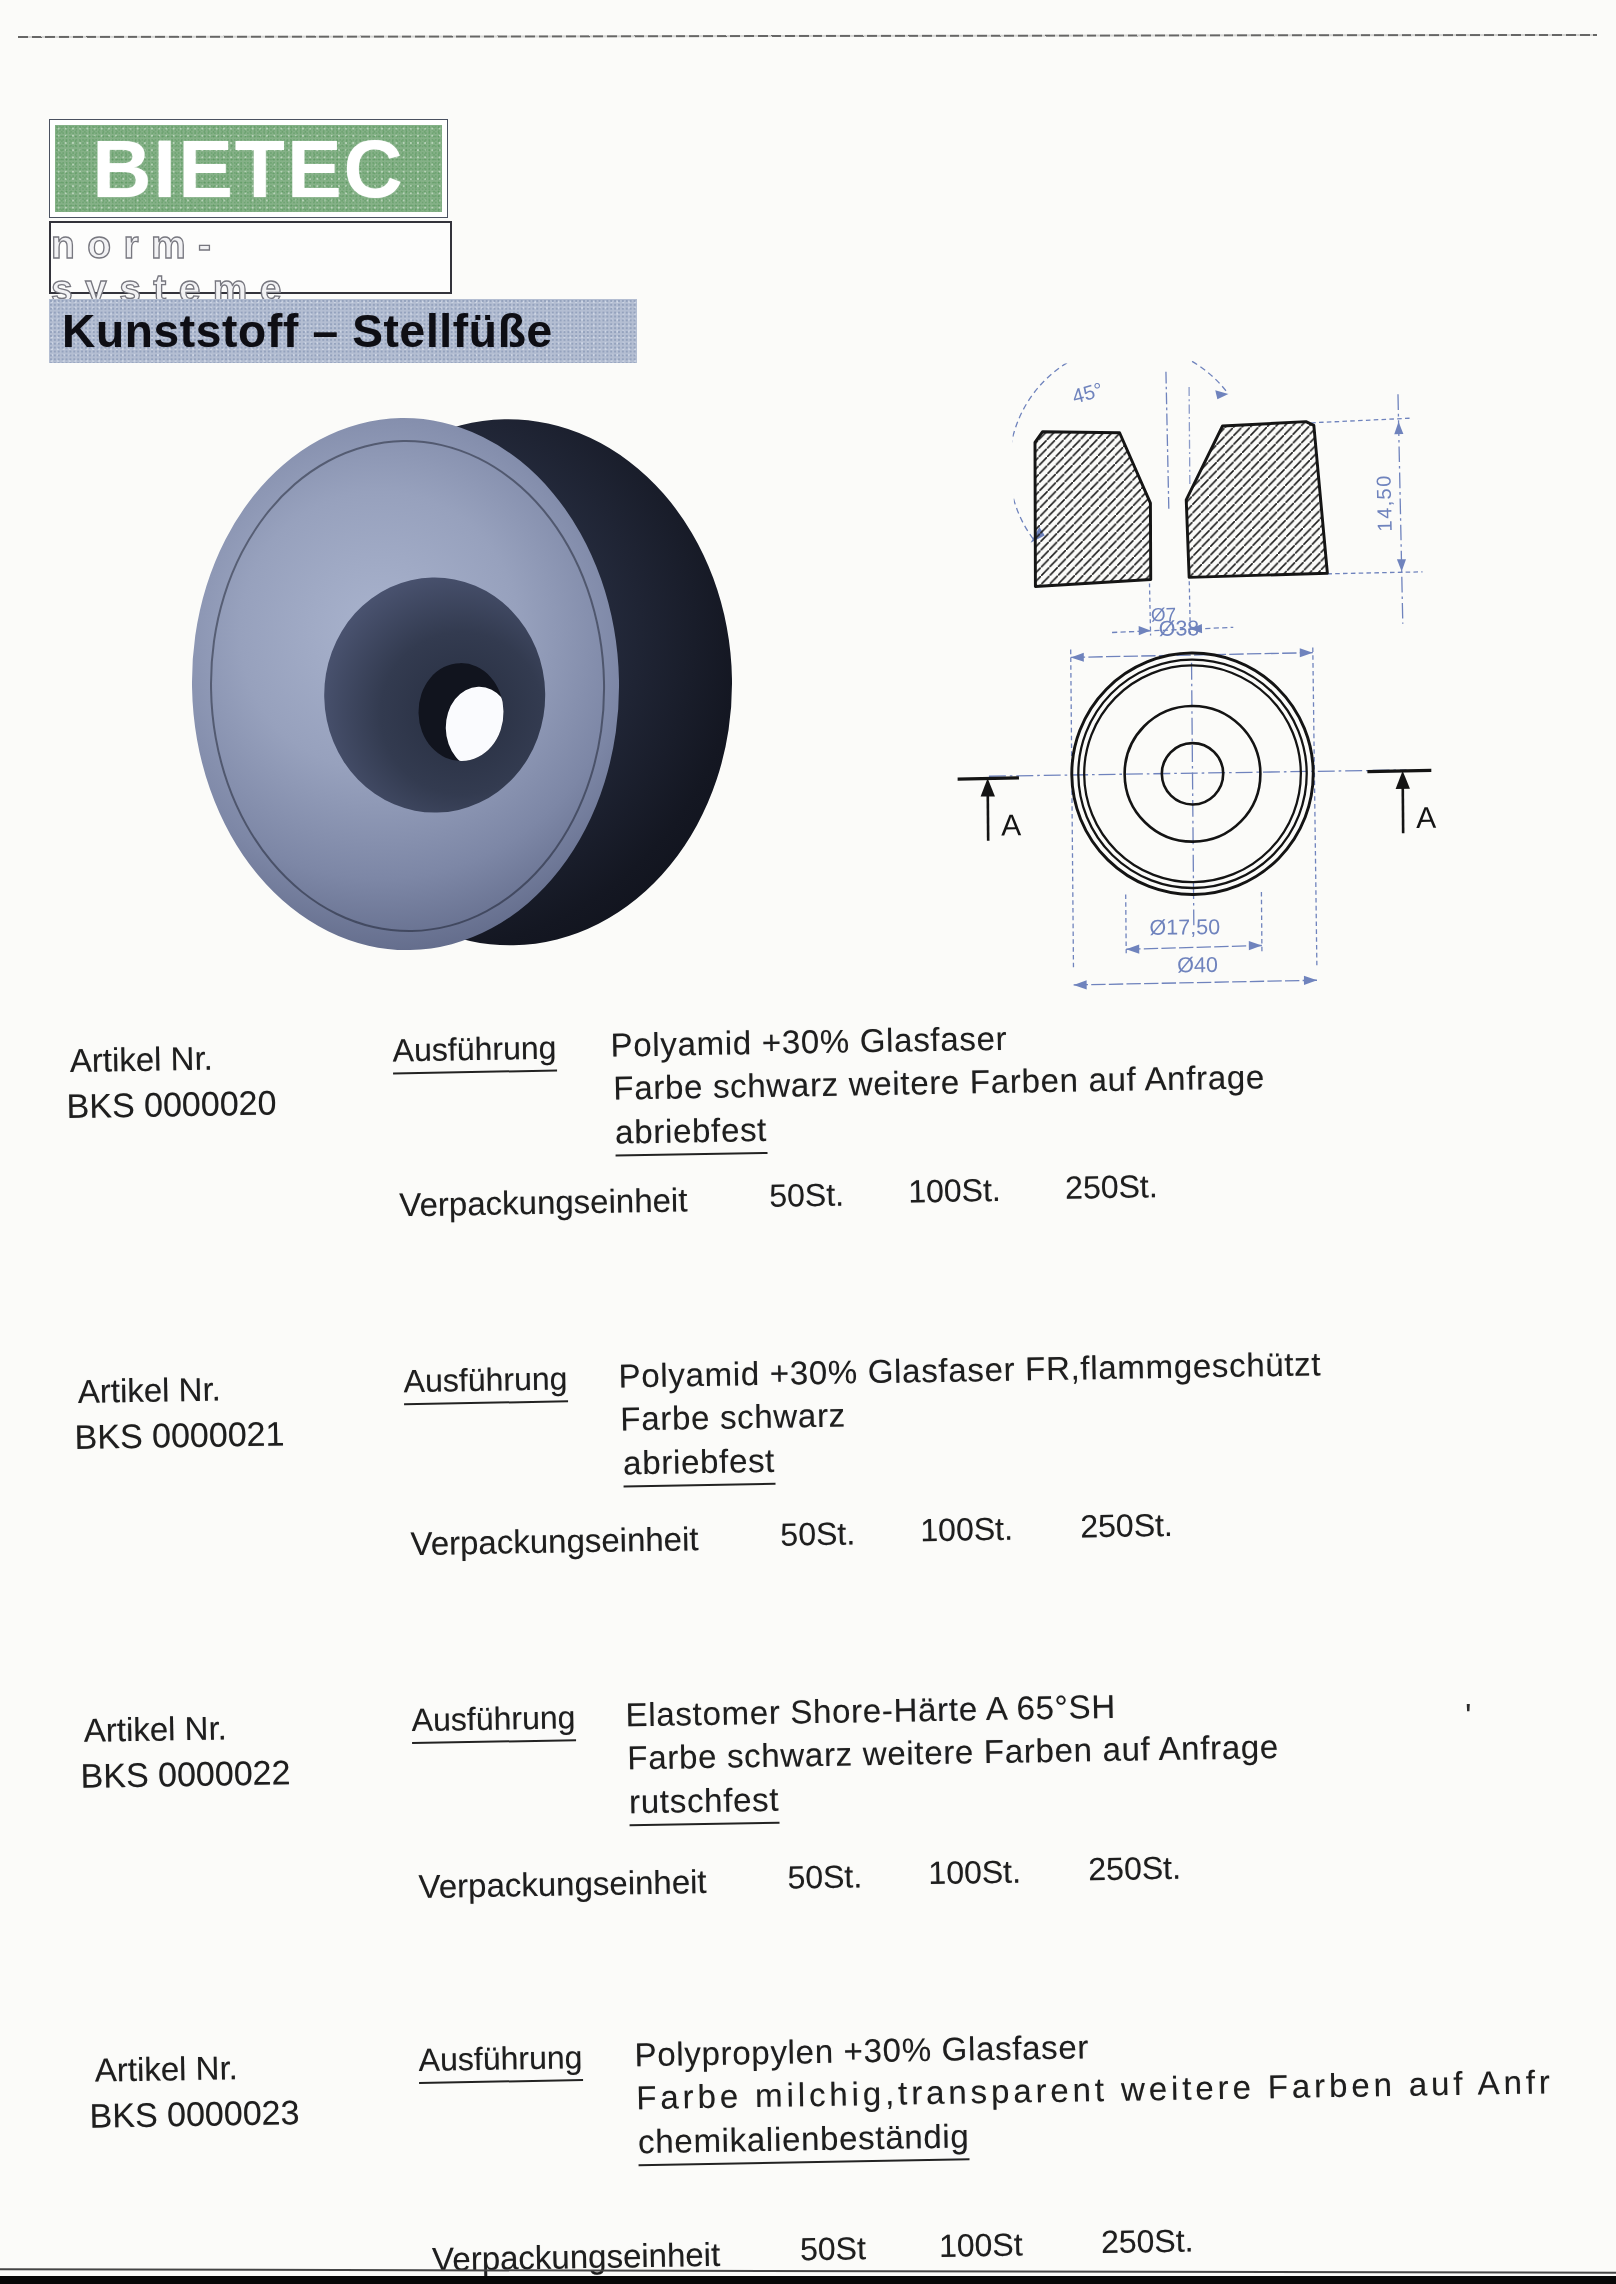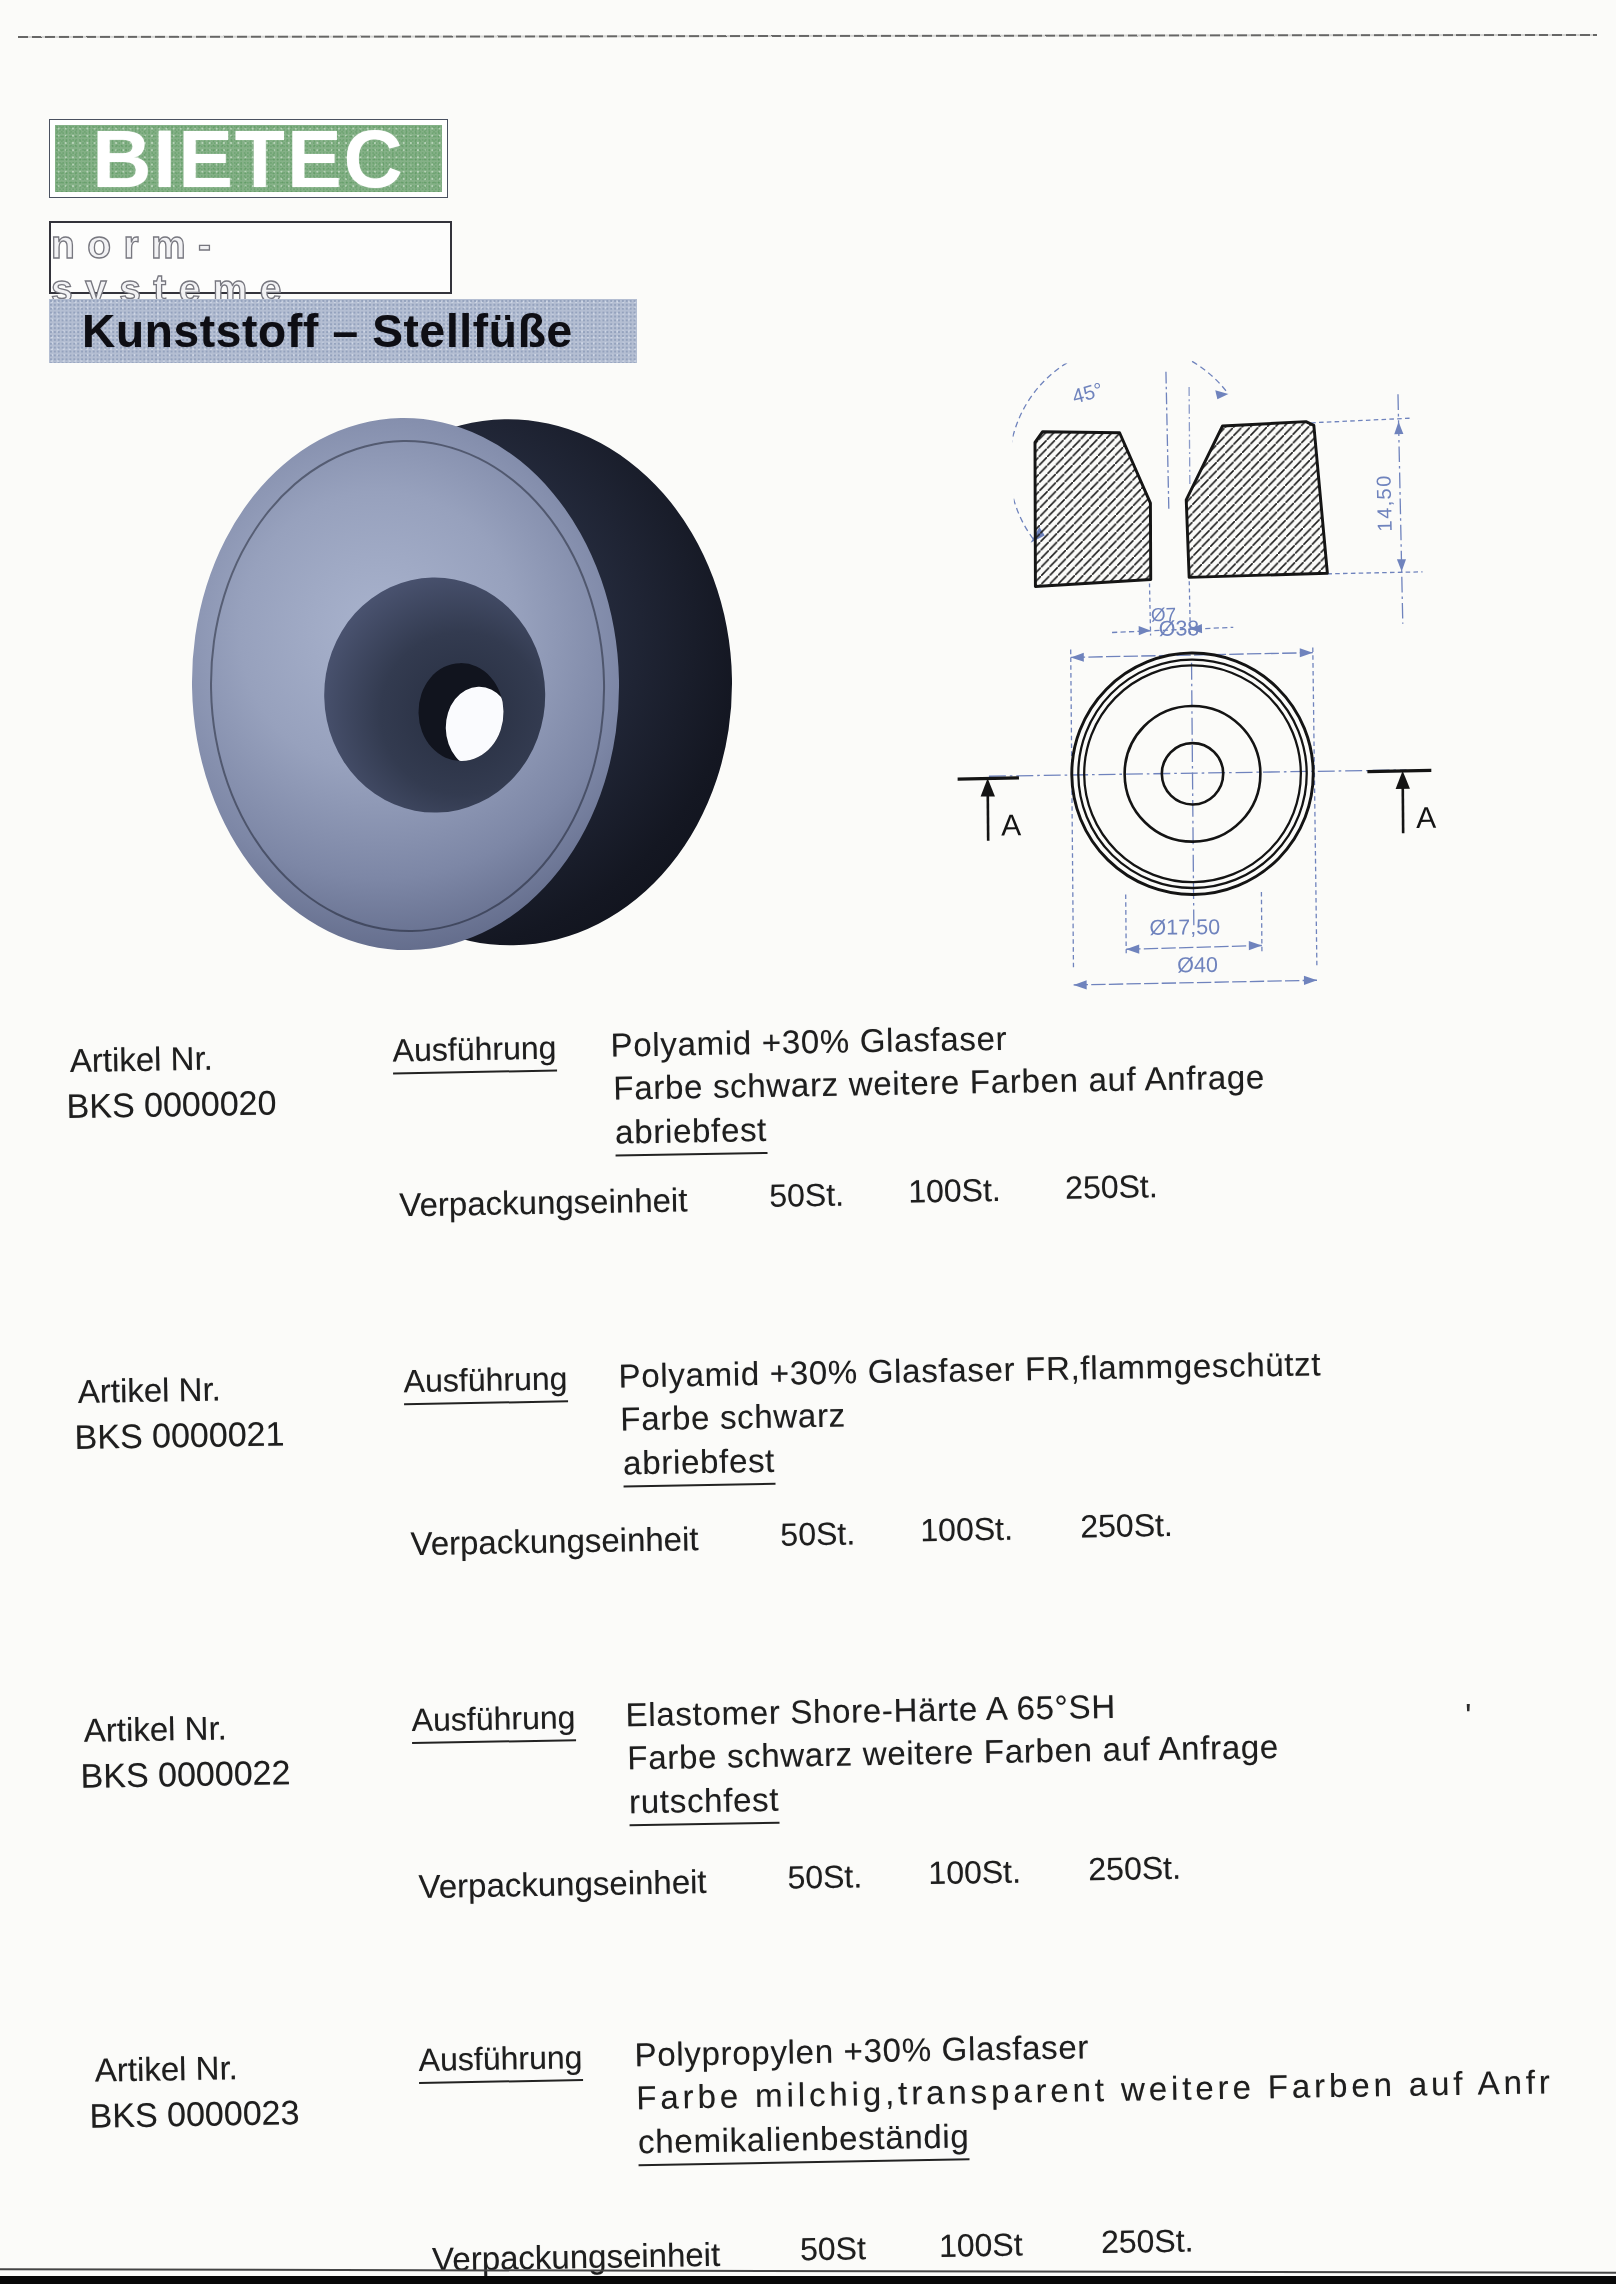--- a/index.html
+++ b/index.html
@@ -7,37 +7,37 @@
     position:relative; width:1617px; height:2284px; overflow:hidden;
     background:#fbfbf9; font-family:"Liberation Sans", sans-serif; color:#1e1e1e;
   }
   .abs{position:absolute;}
   .soft{text-shadow:0 0 0.7px rgba(25,25,25,.4);}
   
   #top-rule{left:18px; top:35px; width:1579px; height:2px;
     background:repeating-linear-gradient(90deg,#4c4c4c 0 9.8px, rgba(76,76,76,.25) 9.8px 13.7px);
     transform:rotate(-.08deg); opacity:.85;}
   
-  #logo-box{left:49px; top:119px; width:399px; height:79px; border:1.3px solid #4a5160; background:#ffffff; padding:5px; box-sizing:border-box;}
+  #logo-box{left:49px; top:119px; width:399px; height:99px; border:1.3px solid #4a5160; background:#ffffff; padding:5px; box-sizing:border-box;}
   #logo-green{width:100%; height:100%; background-color:#86b188;
     background-image:radial-gradient(#5f9a63 0.8px, transparent 1px),
                      radial-gradient(#b9d4ba 0.8px, transparent 1.1px),
                      radial-gradient(#6fa573 0.7px, transparent 0.9px);
     background-size:4.6px 4.6px, 7.2px 7.2px, 3.3px 3.3px;
     display:flex; align-items:center; justify-content:center;}
   #logo-green span{font-size:82px; font-weight:bold; color:#fff; letter-spacing:2px; text-shadow:0 0 1.3px rgba(255,255,255,.7);}
   #norm-box{left:49px; top:221px; width:403px; height:73px; border:2.6px solid #33333b; background:#fdfdfc; box-sizing:border-box; display:flex; align-items:flex-start; justify-content:center;}
   #norm-box span{font-size:39px; color:#f2f2f4; letter-spacing:12.4px; -webkit-text-stroke:1.3px #77777f; font-weight:bold;}
   #headline{left:49px; top:299px; width:588px; height:64px;
     background-color:#b4bed2;
     background-image:radial-gradient(#94a2bd 0.8px, transparent 1px),
                      radial-gradient(#cdd5e4 0.8px, transparent 1.1px);
     background-size:3.9px 3.9px, 5.9px 5.9px;
     display:flex; align-items:center;}
-  #headline span{font-size:46px; font-weight:bold; color:#0e0e14; letter-spacing:0.7px; padding-left:13px; white-space:nowrap;margin-left:20px;}
+  #headline span{font-size:46px; font-weight:bold; color:#0e0e14; letter-spacing:0.7px; padding-left:13px; white-space:nowrap;}
   
   #photo{left:192px; top:403px; width:551px; height:560px; transform:rotate(-1deg);}
   #photo .body{position:absolute; left:17%; top:3%; width:81%; height:94%; border-radius:50%;
     background:radial-gradient(circle at 30% 40%, #3a4152 0%, #242a3c 40%, #141722 72%, #0b0d15 100%);}
   #photo .face{position:absolute; left:0; top:2.5%; width:77.5%; height:95%; border-radius:50%;
     background:radial-gradient(circle at 44% 40%, #a9b3cd 0%, #97a1bd 35%, #7d87a6 62%, #5d6685 86%, #4a5270 100%);}
   #photo .rim{position:absolute; left:3.2%; top:6.5%; width:71%; height:87%; border-radius:50%; border:2px solid rgba(16,20,34,.45);}
   #photo .cone{position:absolute; left:24%; top:31%; width:40%; height:42%; border-radius:50%;
     background:radial-gradient(circle at 62% 58%, #272e40 0%, #333b50 42%, #4a5370 76%, #596283 100%);}
   #photo .hole{position:absolute; left:41%; top:46.5%; width:15.5%; height:17.5%; border-radius:50%; background:#11141e; overflow:hidden;}

